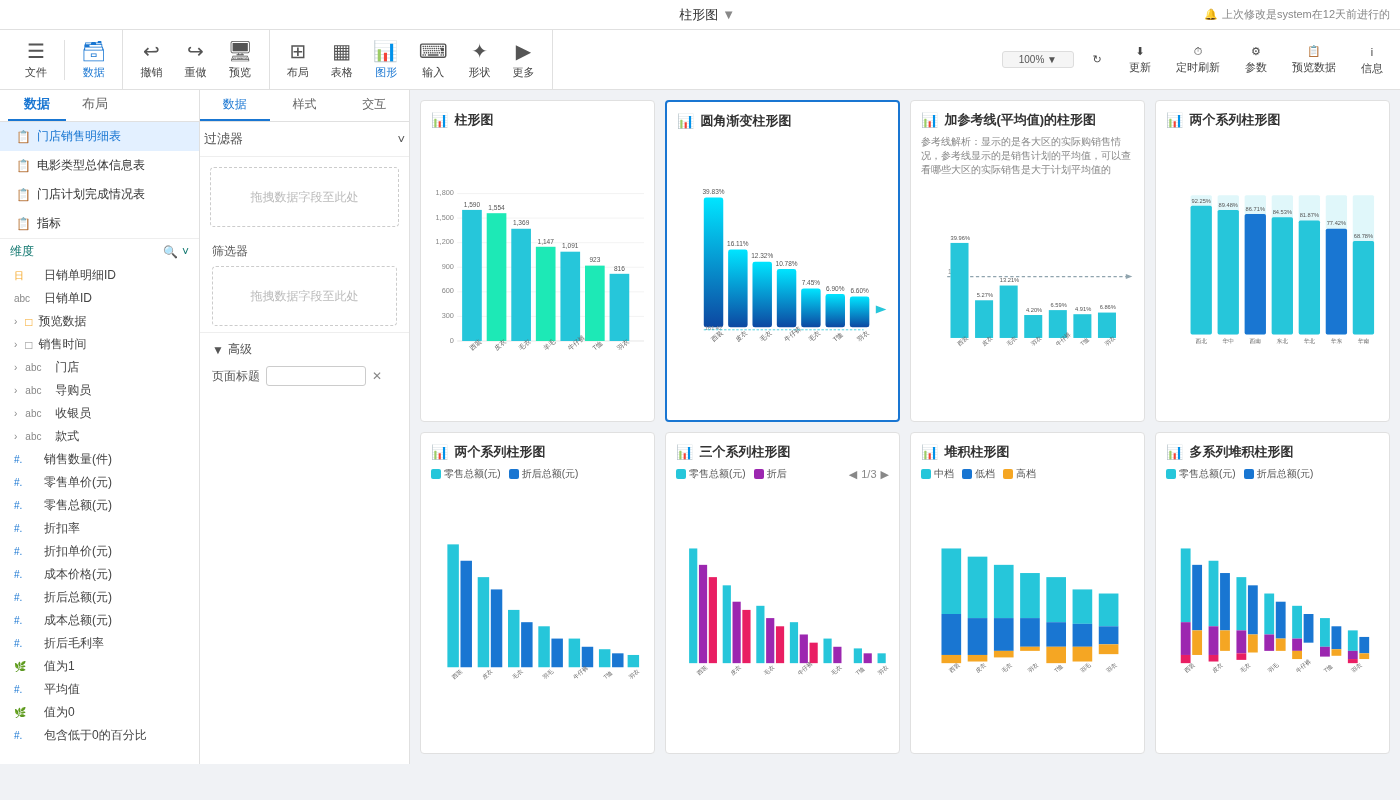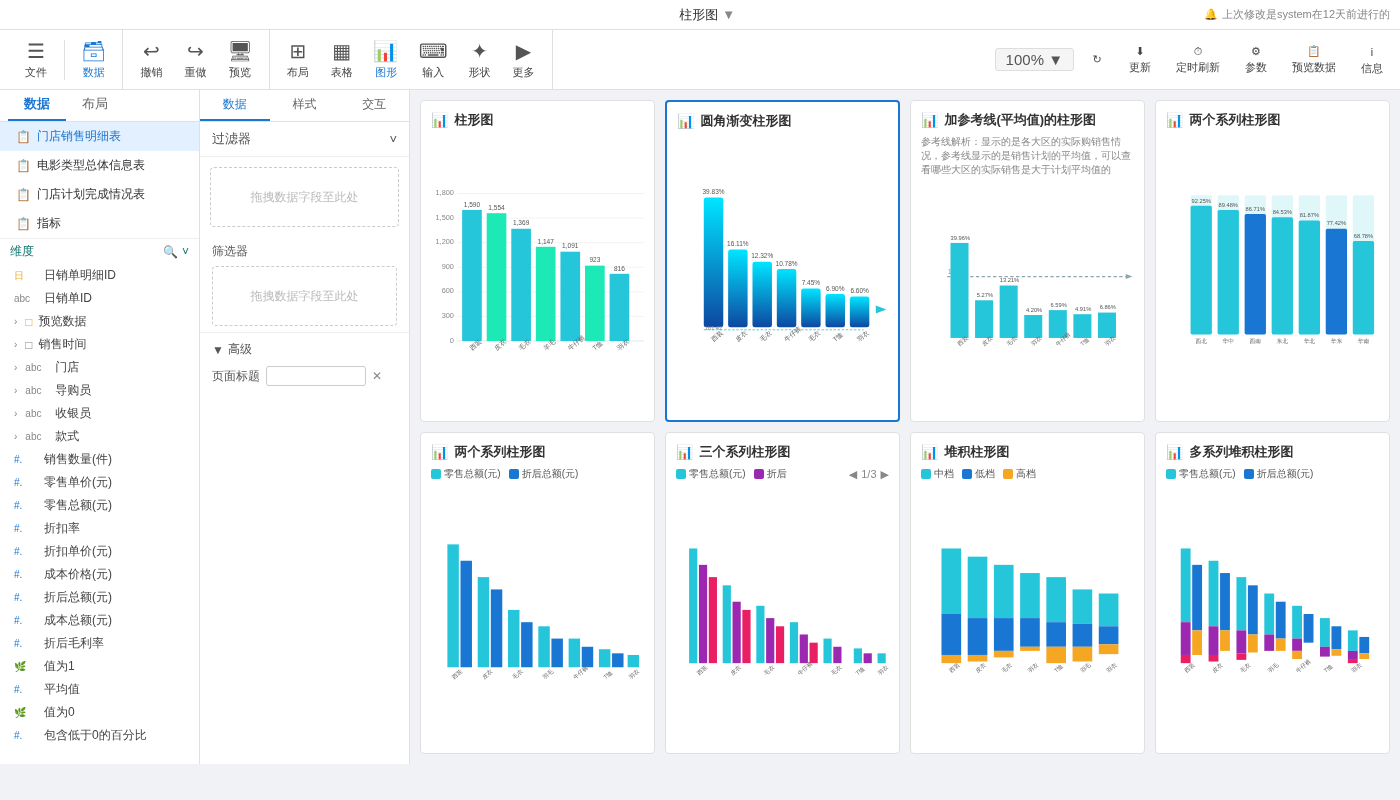--- a/index.html
+++ b/index.html
@@ -60,22 +60,22 @@
       display: flex;
       align-items: center;
       gap: 8px;
       font-size: 12px;
       color: #555;
     }
     .zoom-box {
       background: #f5f5f5;
       border: 1px solid #ddd;
       border-radius: 3px;
-      padding: 2px 10px;
-      font-size: 15px;
+      padding: 2px 16px;
+      font-size: 10px;
     }
 
     
     .tab-bar {
       height: 36px;
       background: #fff;
       border-bottom: 1px solid #e0e0e0;
       display: flex;
       align-items: flex-end;
       padding-left: 8px;
@@ -146,21 +146,21 @@
       background: #fff;
       border-right: 1px solid #e0e0e0;
       display: flex;
       flex-direction: column;
       padding: 0;
     }
     .filter-header {
       display: flex;
       align-items: center;
       justify-content: space-between;
-      padding: 8px 12px;
+      padding: 8px 4px;
       font-size: 13px;
       color: #555;
       border-bottom: 1px solid #eee;
     }
     .filter-drop-zone {
       min-height: 60px;
       border: 1.5px dashed #ccc;
       margin: 10px;
       border-radius: 4px;
       display: flex;

